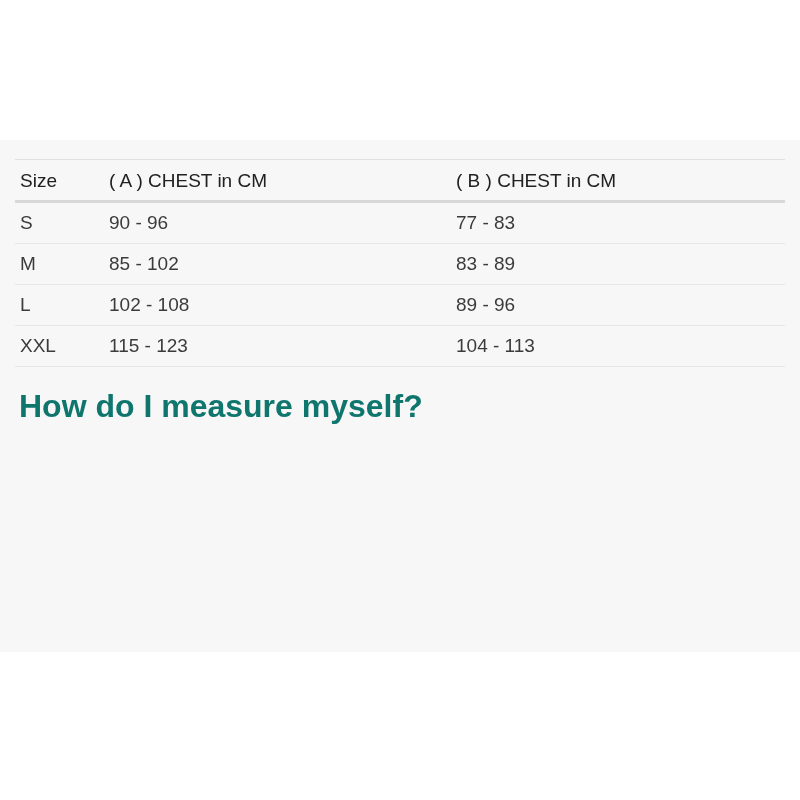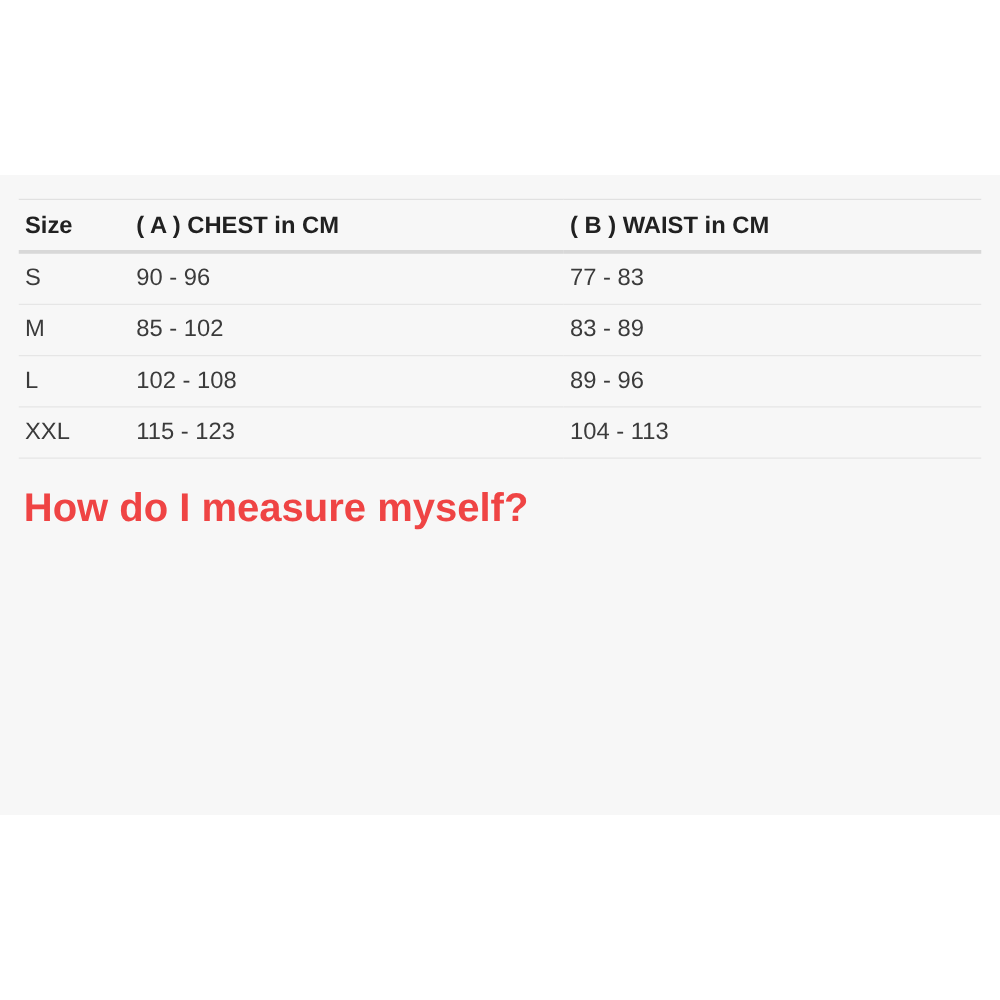--- a/index.html
+++ b/index.html
@@ -30,42 +30,42 @@
   table.size-chart {
     width: 100%;
     border-collapse: collapse;
     border-top: 1px solid #e1e1e1;
     table-layout: fixed;
   }
   col.c-size  { width: 89px; }
   col.c-chest { width: 347px; }
   table.size-chart th {
     font-size: 19px;
-    font-weight: 700;
+    font-weight: 400;
     color: #212121;
     text-align: left;
     padding: 10px 5px 8px 5px;
     border-bottom: 3px solid #d8d8d8;
     line-height: 22px;
     white-space: nowrap;
   }
   table.size-chart td {
     font-size: 19px;
     color: #3b3b3b;
     text-align: left;
     padding: 9px 5px;
     border-bottom: 1px solid #e6e6e6;
     line-height: 22px;
     white-space: nowrap;
   }
   h2.measure-heading {
     font-size: 32px;
     line-height: 38px;
     font-weight: 700;
-    color: #ef4444;
+    color: #0f766e;
     margin: 20px 0 12px 0;
     padding-left: 4px;
   }
   p.measure-note {
     font-size: 19px;
     line-height: 32px;
     color: #3b3b3b;
     margin: 0;
     padding-left: 4px;
   }
@@ -84,21 +84,21 @@
     <table class="size-chart">
       <colgroup>
         <col class="c-size">
         <col class="c-chest">
         <col class="c-waist">
       </colgroup>
       <thead>
         <tr>
           <th>Size</th>
           <th>( A ) CHEST in CM</th>
-          <th>( B ) WAIST in CM</th>
+          <th>( B ) CHEST in CM</th>
         </tr>
       </thead>
       <tbody>
         <tr>
           <td>S</td>
           <td>90 - 96</td>
           <td>77 - 83</td>
         </tr>
         <tr>
           <td>M</td>

